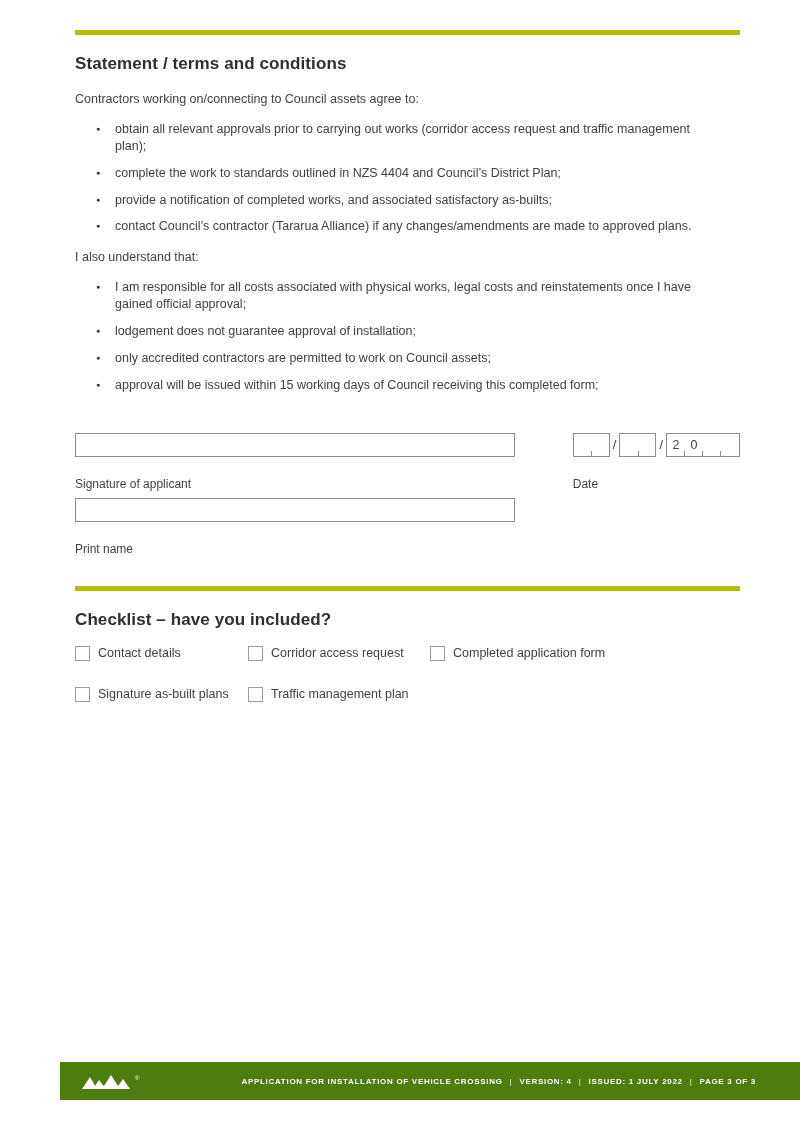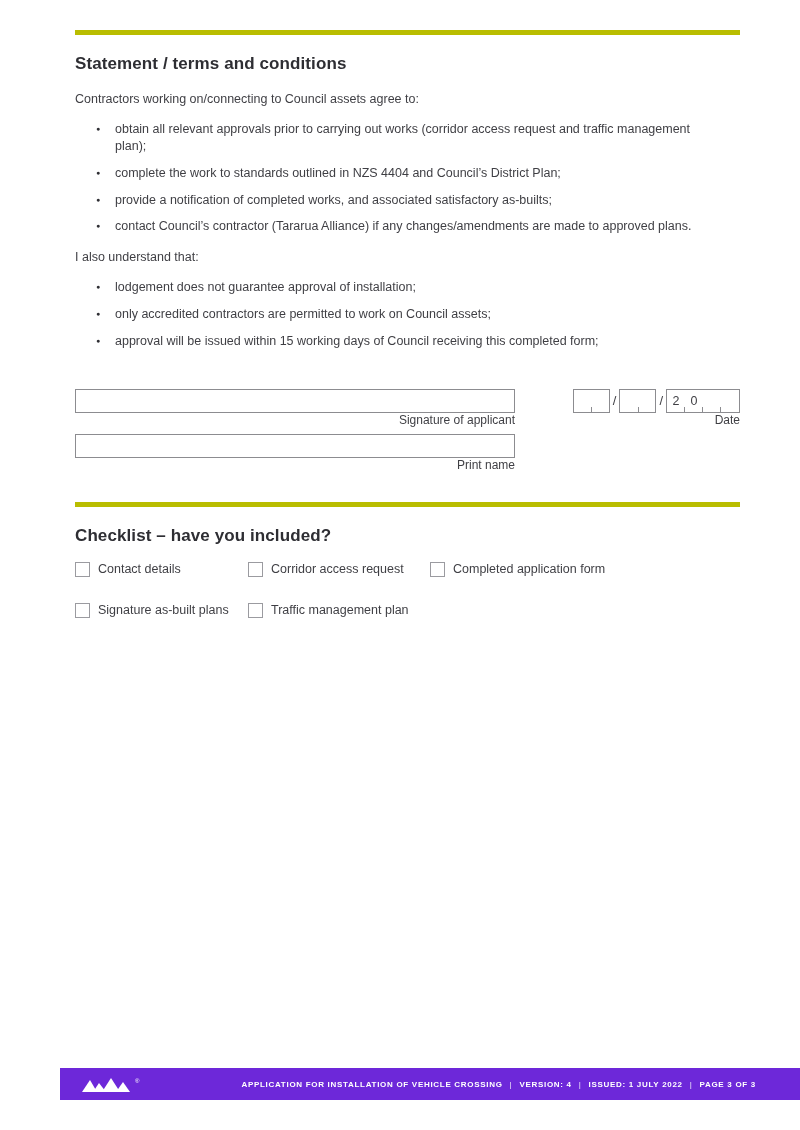--- a/index.html
+++ b/index.html
@@ -77,22 +77,21 @@
 
   .field-box {
     width: 440px;
     height: 24px;
     border: 1px solid #8c8c90;
     background: #ffffff;
   }
   .field-label {
     font-size: 12px;
     color: #3f3f44;
-    margin-top: 0;
-    text-align: right;
+    margin-top: 20px;
   }
   .print-box { margin-top: 7px; }
 
   .date-col { padding-top: 0; }
   .date-row { display: flex; align-items: center; }
   .date-box {
     position: relative;
     height: 24px;
     border: 1px solid #8c8c90;
     background: #ffffff;
@@ -158,22 +157,22 @@
     flex: 0 0 auto;
     cursor: pointer;
   }
 
   
   .footer {
     position: absolute;
     left: 60px;
     right: 0;
     bottom: 30px;
-    height: 32px;
-    background: #6d28d9;
+    height: 38px;
+    background: #4d7c0f;
     display: flex;
     align-items: center;
     padding-left: 12px;
   }
   .footer-logo {
     display: flex;
     align-items: flex-start;
     margin-left: 10px;
   }
   .footer-logo svg { display: block; }
@@ -216,20 +215,21 @@
     <ul class="bullet-list">
       <li>obtain all relevant approvals prior to carrying out works (corridor access request and traffic management plan);</li>
       <li>complete the work to standards outlined in NZS 4404 and Council’s District Plan;</li>
       <li>provide a notification of completed works, and associated satisfactory as-builts;</li>
       <li>contact Council’s contractor (Tararua Alliance) if any changes/amendments are made to approved plans.</li>
     </ul>
 
     <p class="body-text" style="margin-top:14px;">I also understand that:</p>
 
     <ul class="bullet-list">
+      <li>I am responsible for all costs associated with physical works, legal costs and reinstatements once I have gained official approval;</li>
       <li>lodgement does not guarantee approval of installation;</li>
       <li>only accredited contractors are permitted to work on Council assets;</li>
       <li>approval will be issued within 15 working days of Council receiving this completed form;</li>
     </ul>
 
     <div class="sign-row">
       <div class="sig-col">
         <div class="field-box"></div>
         <div class="field-label">Signature of applicant</div>
         <div class="field-box print-box"></div>

